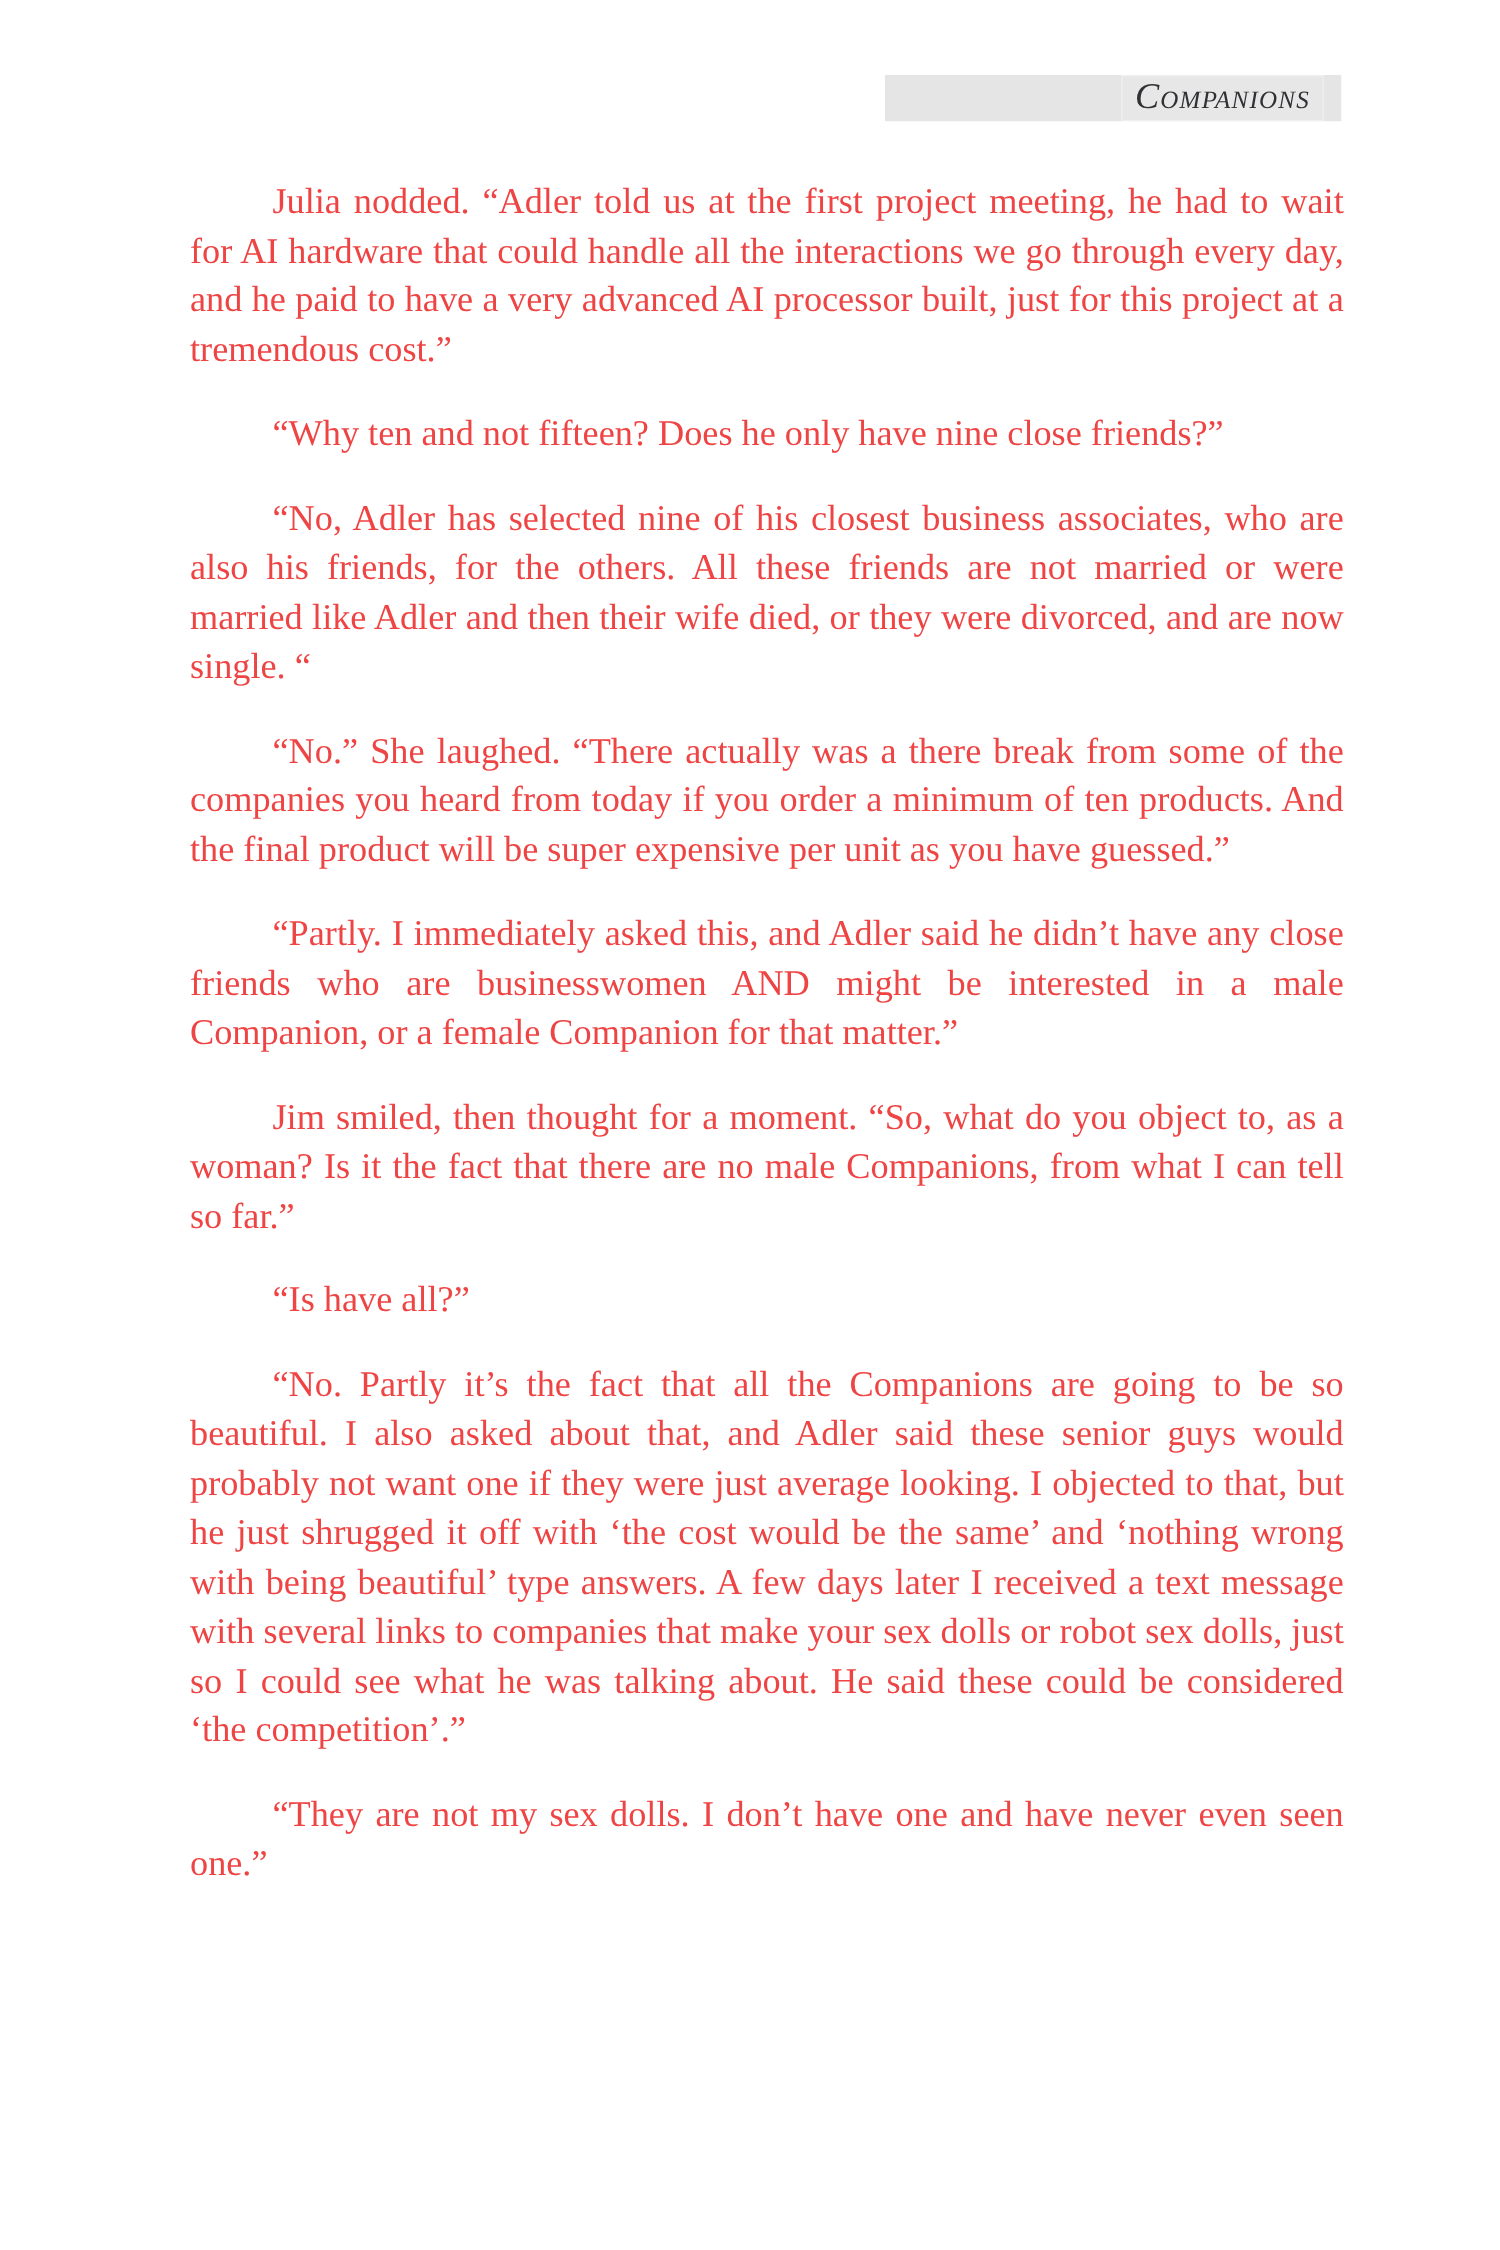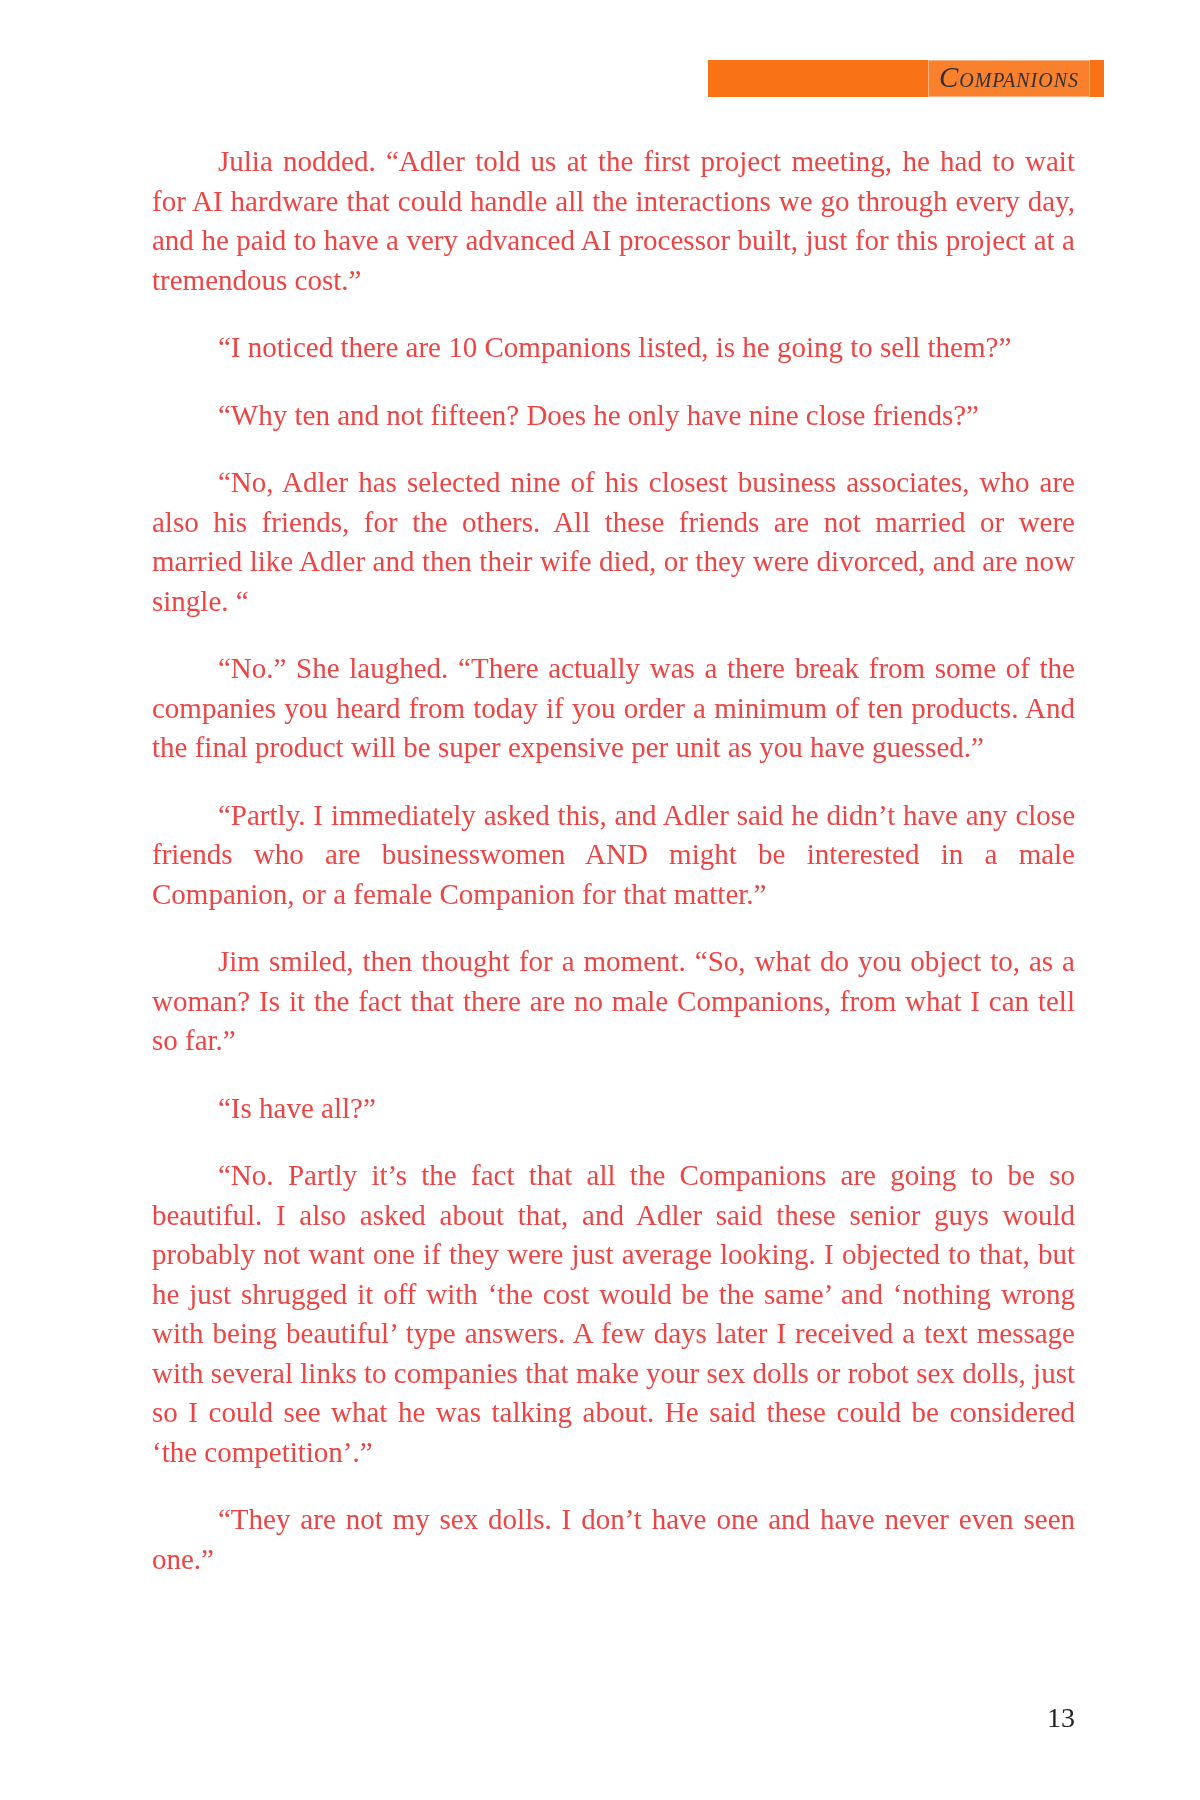--- a/index.html
+++ b/index.html
@@ -12,23 +12,23 @@
     font-family: "Liberation Serif", serif;
     color: #232325;
     overflow: hidden;
   }
 
   
   .running-header {
     position: absolute;
     left: 708px;
     top: 60px;
-    width: 396px;
+    width: 365px;
     height: 37px;
-    background: #f97316;
+    background: #e5e5e5;
     display: flex;
     align-items: center;
     justify-content: flex-end;
     box-sizing: border-box;
   }
 
   .running-title {
     font-style: italic;
     font-variant: small-caps;
     font-size: 29px;
@@ -74,26 +74,24 @@
 <body>
 
 <div class="page">
 
   <div class="running-header">
     <span class="running-title">Companions</span>
   </div>
 
   <main class="page-body">
       <p class="para">Julia nodded. “Adler told us at the first project meeting, he had to wait for AI hardware that could handle all the interactions we go through every day, and he paid to have a very advanced AI processor built, just for this project at a tremendous cost.”</p>
-      <p class="para">“I noticed there are 10 Companions listed, is he going to sell them?”</p>
       <p class="para">“Why ten and not fifteen? Does he only have nine close friends?”</p>
       <p class="para">“No, Adler has selected nine of his closest business associates, who are also his friends, for the others. All these friends are not married or were married like Adler and then their wife died, or they were divorced, and are now single. “</p>
       <p class="para">“No.” She laughed. “There actually was a there break from some of the companies you heard from today if you order a minimum of ten products. And the final product will be super expensive per unit as you have guessed.”</p>
       <p class="para">“Partly. I immediately asked this, and Adler said he didn’t have any close friends who are businesswomen AND might be interested in a male Companion, or a female Companion for that matter.”</p>
       <p class="para">Jim smiled, then thought for a moment. “So, what do you object to, as a woman? Is it the fact that there are no male Companions, from what I can tell so far.”</p>
       <p class="para">“Is have all?”</p>
       <p class="para">“No. Partly it’s the fact that all the Companions are going to be so beautiful. I also asked about that, and Adler said these senior guys would probably not want one if they were just average looking. I objected to that, but he just shrugged it off with ‘the cost would be the same’ and ‘nothing wrong with being beautiful’ type answers. A few days later I received a text message with several links to companies that make your sex dolls or robot sex dolls, just so I could see what he was talking about. He said these could be considered ‘the competition’.”</p>
       <p class="para">“They are not my sex dolls. I don’t have one and have never even seen one.”</p>
     </main>
 
-  <div class="page-number">13</div>
 
 </div>
 
 </body></html>

